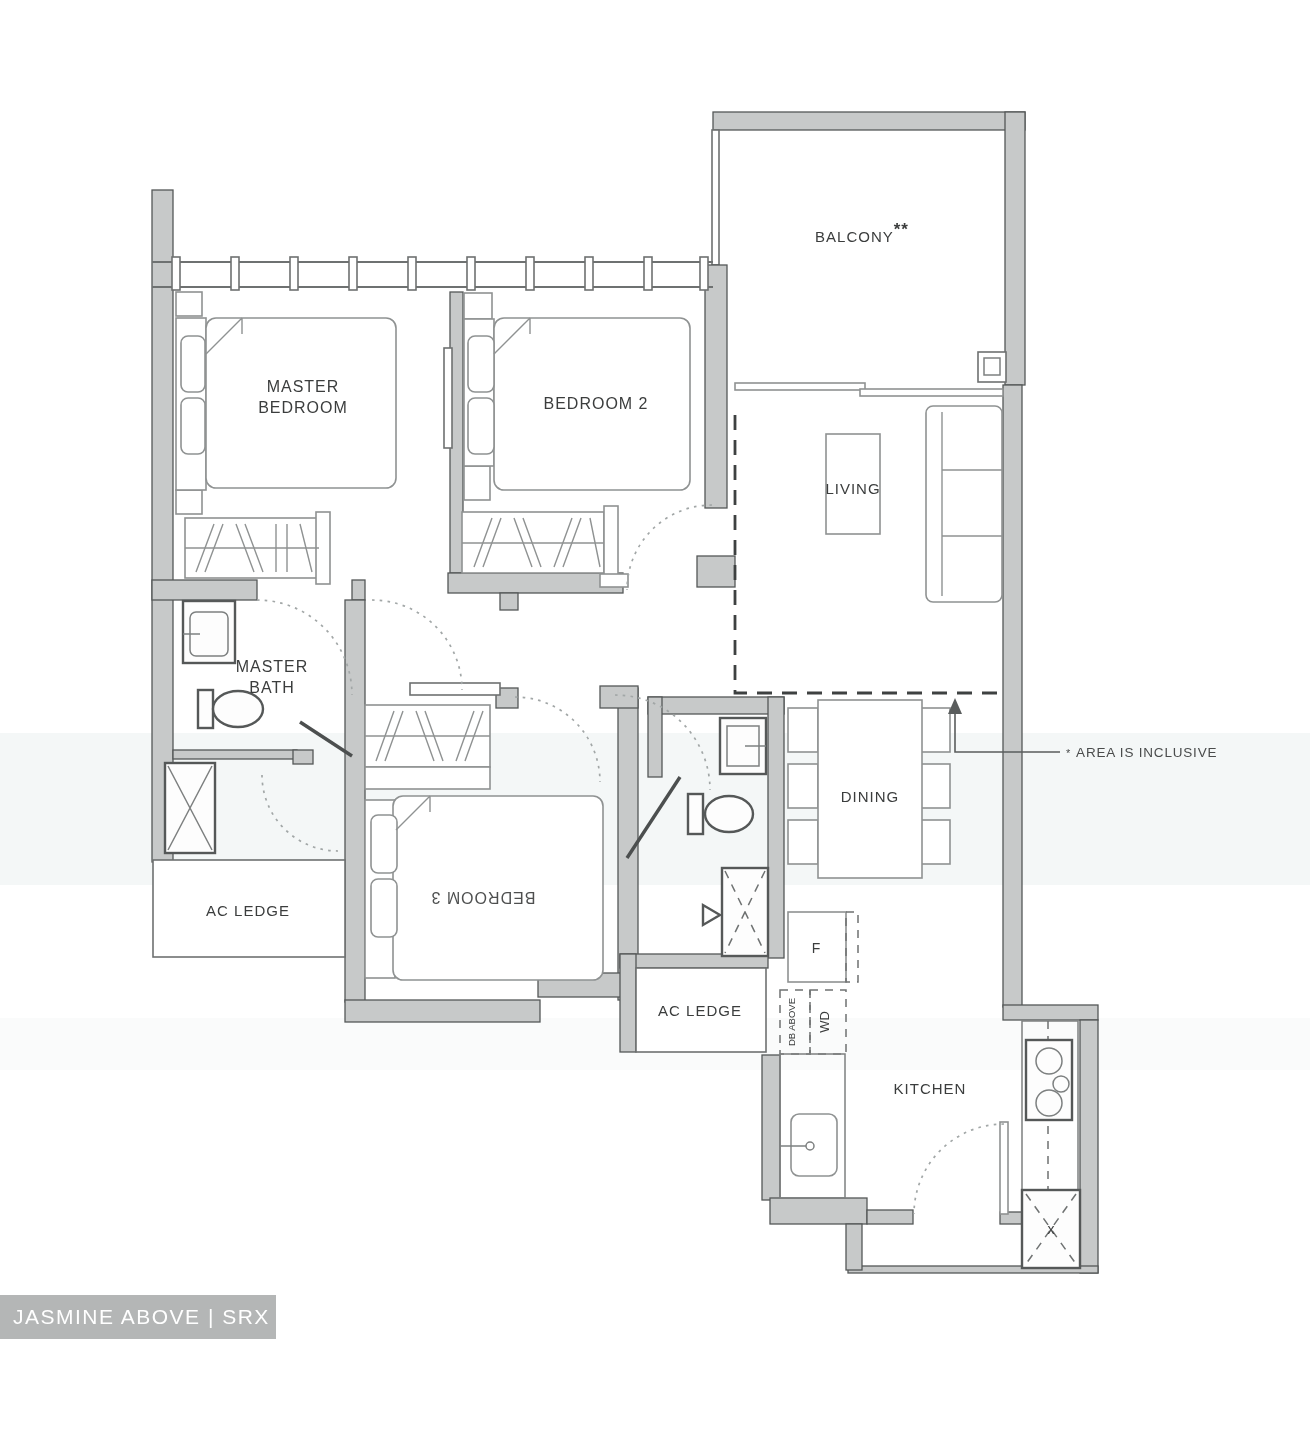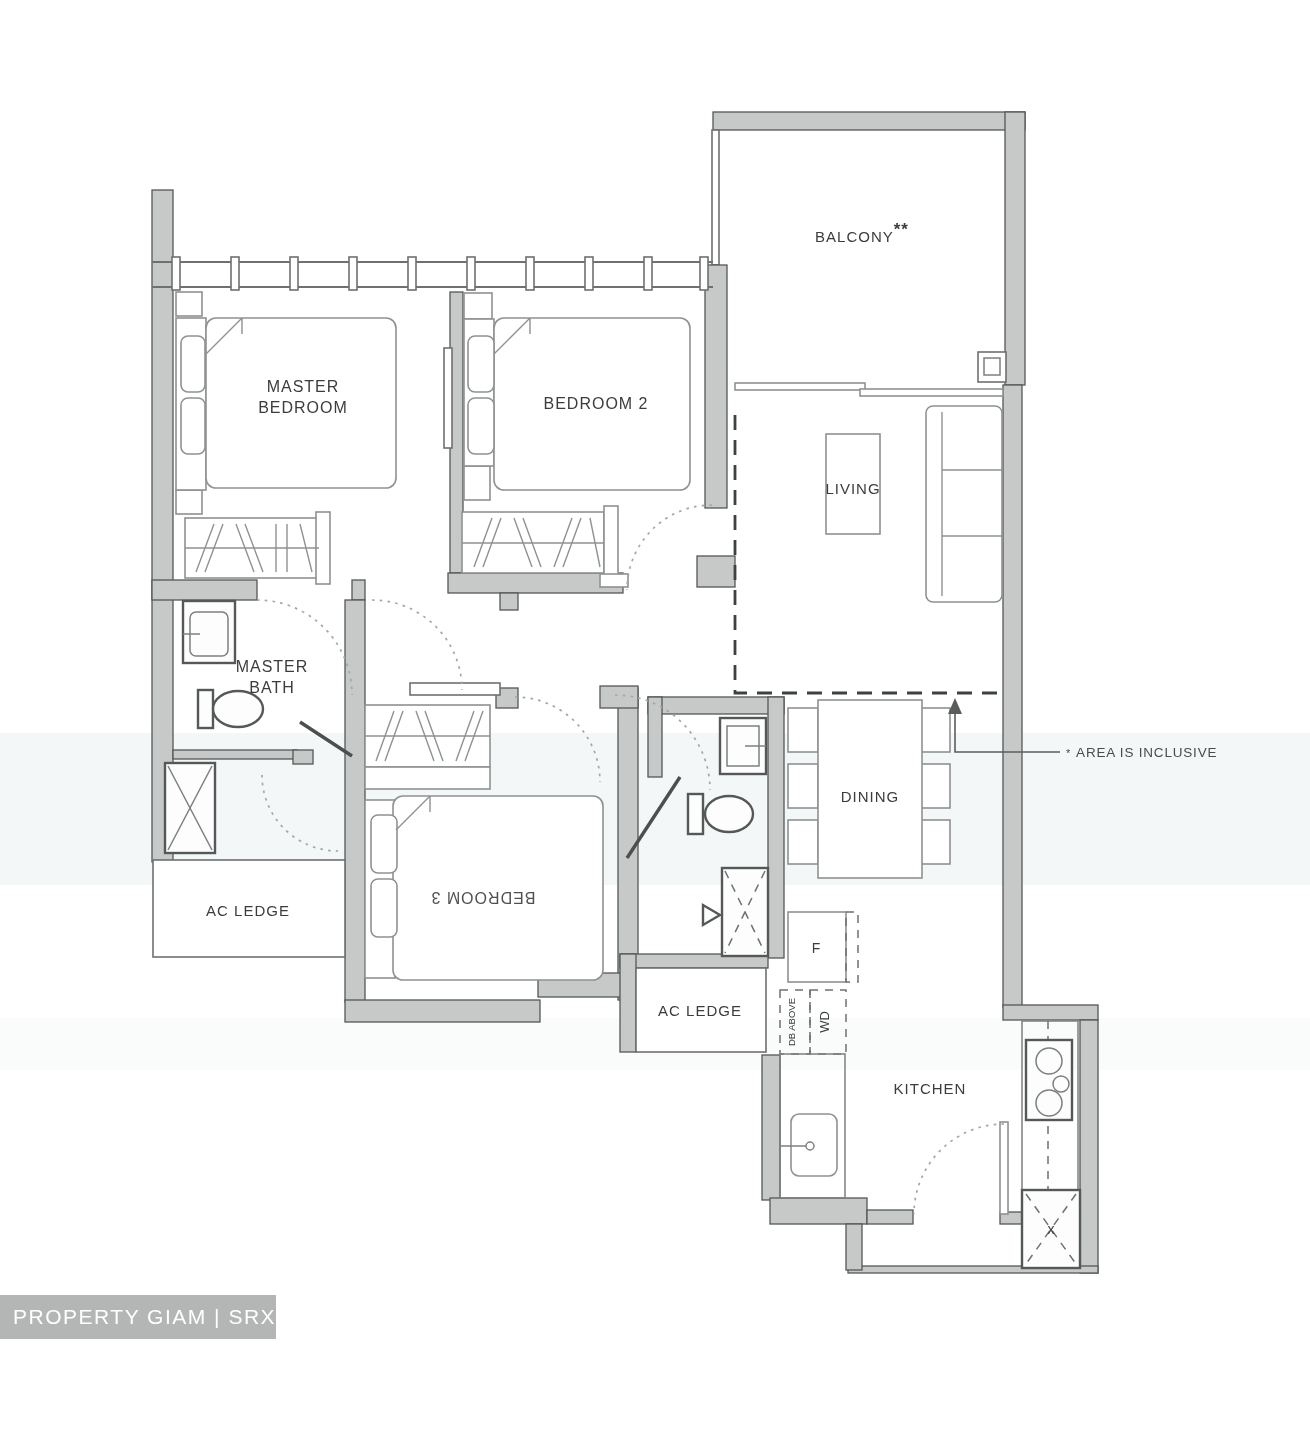--- a/index.html
+++ b/index.html
@@ -290,15 +290,15 @@
   <g>
     <path class="note" d="M 1060 752 L 955 752 L 955 710"></path>
     <polygon points="955,698 948,714 962,714" fill="#5a5d5d"></polygon>
     <text class="lbl-n" x="1066" y="757">
       <tspan style="font-size:11px">*</tspan><tspan dx="5">AREA IS INCLUSIVE</tspan>
     </text>
   </g>
 </svg>
 
 <div class="wm-bar">
-  <span class="wm-text">PROPERTY GIAM | SRX PROPERTY</span>
+  <span class="wm-text">JASMINE ABOVE | SRX PROPERTY</span>
 </div>
 </div>
 
 </body></html>

